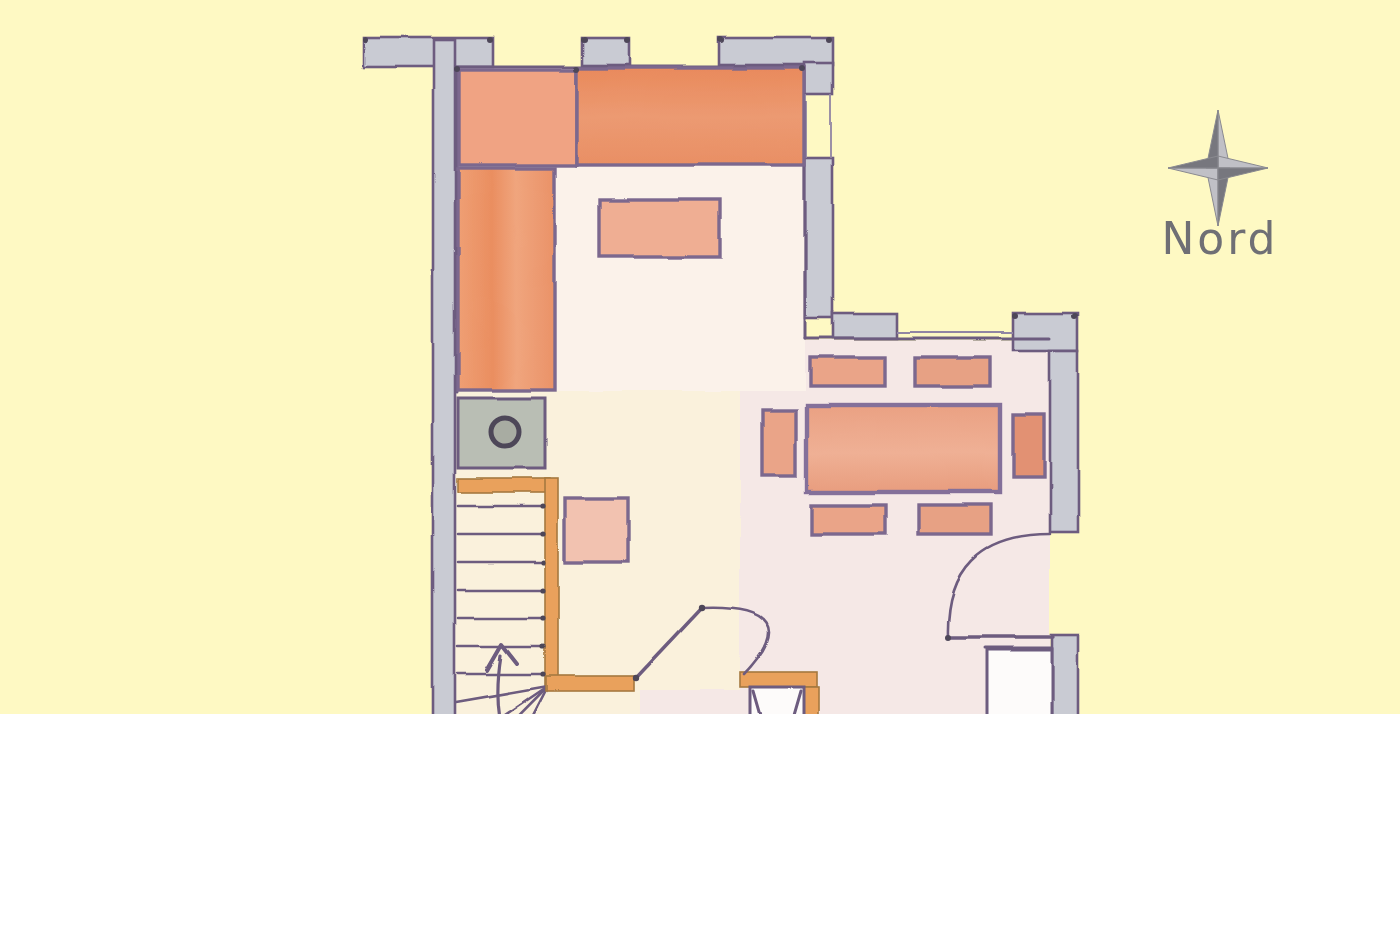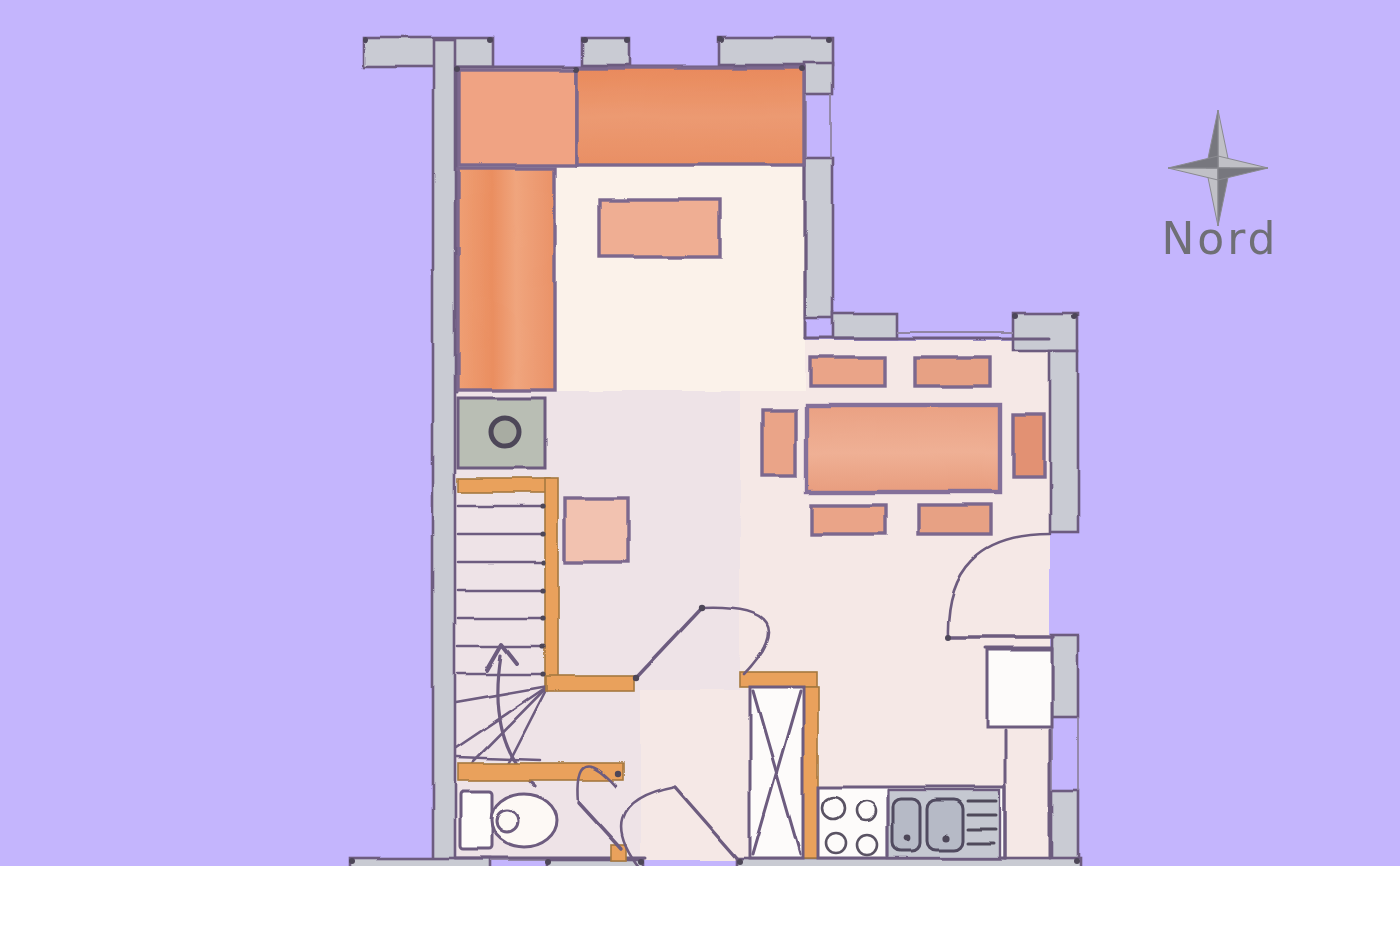--- a/index.html
+++ b/index.html
@@ -1,16 +1,16 @@
 <!DOCTYPE html>
 <html><head>
 <meta charset="utf-8">
 <style>
   html,body{margin:0;padding:0;background:#ffffff;}
-  .canvas{position:relative;width:1400px;height:866px;background:#c4b5fd;overflow:hidden;
+  .canvas{position:relative;width:1400px;height:714px;background:#fef9c3;overflow:hidden;
           font-family:"DejaVu Sans","Liberation Sans",sans-serif;}
   svg{display:block}
   
   .wall{fill:#c9cbd3;stroke:#6d5c7f;stroke-width:2.6;}
   .iline{stroke:#6d5c7f;stroke-width:3;fill:none;stroke-linecap:round;}
   .thin{stroke:#9185a3;stroke-width:1.8;fill:none;}
   .fo{stroke:#7b688e;stroke-width:3.4;}
   .tread{stroke:#6d5c7f;stroke-width:2.6;stroke-linecap:round;fill:none;}
   .wood{fill:#e9a15c;stroke:#a5793f;stroke-width:1.6;}
   .arc{stroke:#6d5c7f;stroke-width:2.6;fill:none;stroke-linecap:round;}

